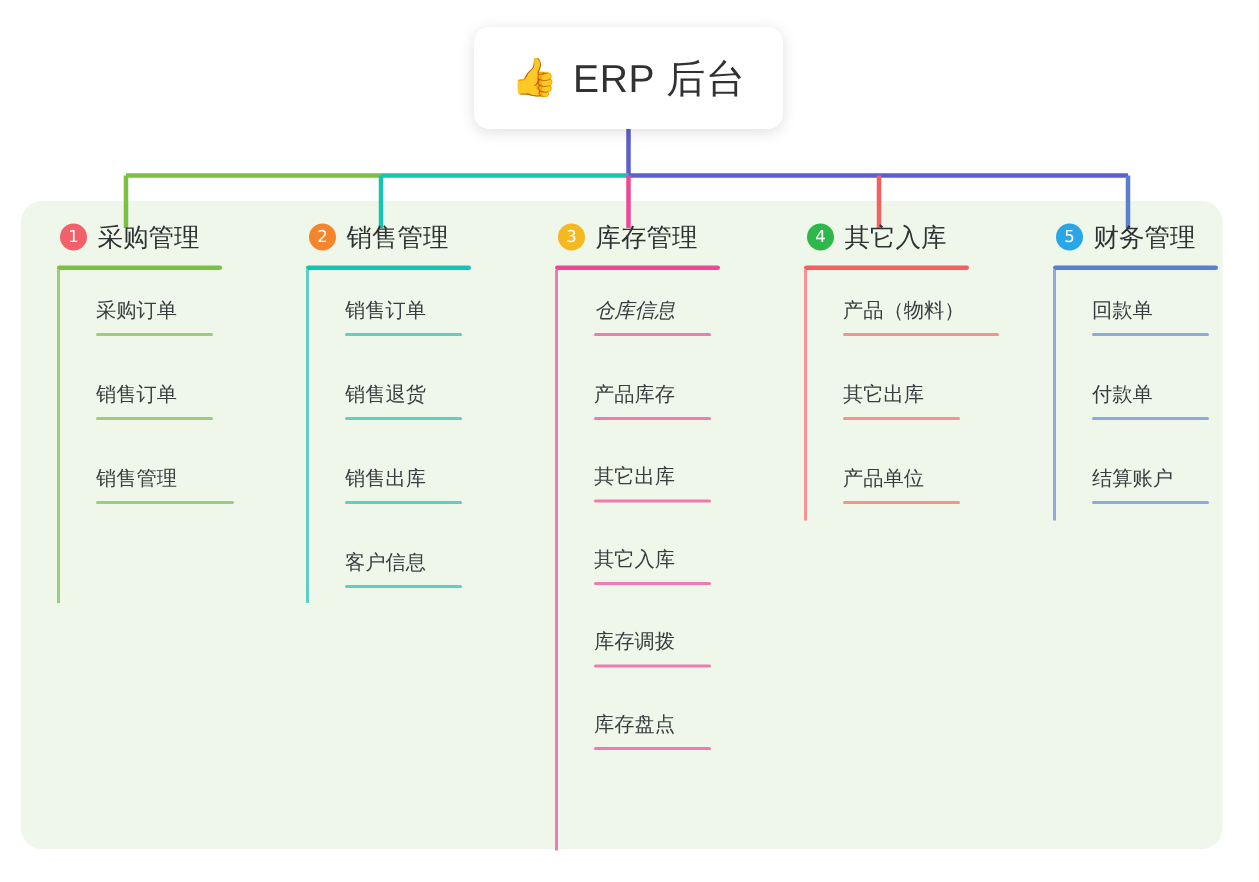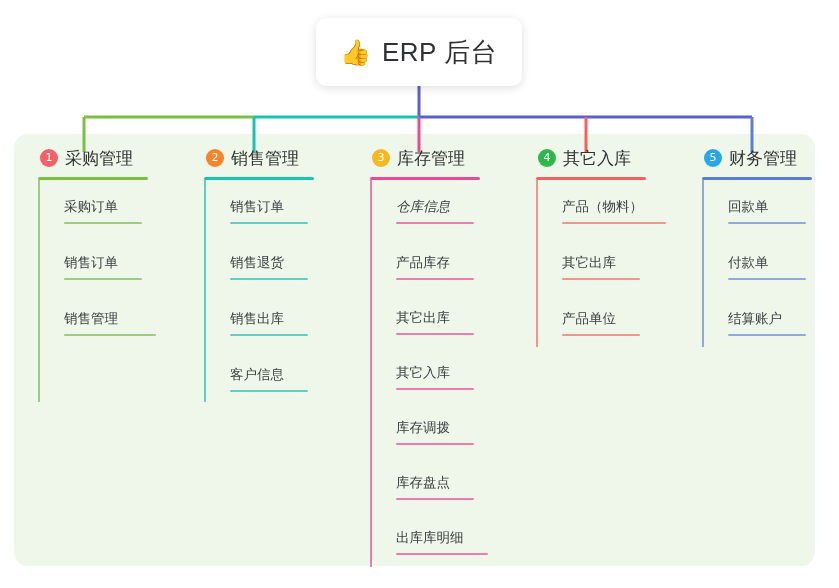--- a/index.html
+++ b/index.html
@@ -243,24 +243,20 @@
         <div class="item-rule" style="background:#ef7bb0;width:78px;"></div>
       </div>
       <div class="item" style="height:55px;padding-top:18px;">
         <span class="item-label">库存调拨</span>
         <div class="item-rule" style="background:#ef7bb0;width:78px;"></div>
       </div>
       <div class="item" style="height:55px;padding-top:18px;">
         <span class="item-label">库存盘点</span>
         <div class="item-rule" style="background:#ef7bb0;width:78px;"></div>
       </div>
-      <div class="item" style="height:54px;padding-top:18px;">
-        <span class="item-label">出库库明细</span>
-        <div class="item-rule" style="background:#ef7bb0;width:92px;"></div>
-      </div>
     </div>
   </div>
 
   <div class="column" style="left:536px;width:160px;">
     <div class="col-head">
       <span class="badge" style="background:#2eb84c;">4</span>
       <span class="col-title">其它入库</span>
     </div>
     <div class="head-rule" style="background:#f4605f;width:110px;"></div>
     <div class="items">

